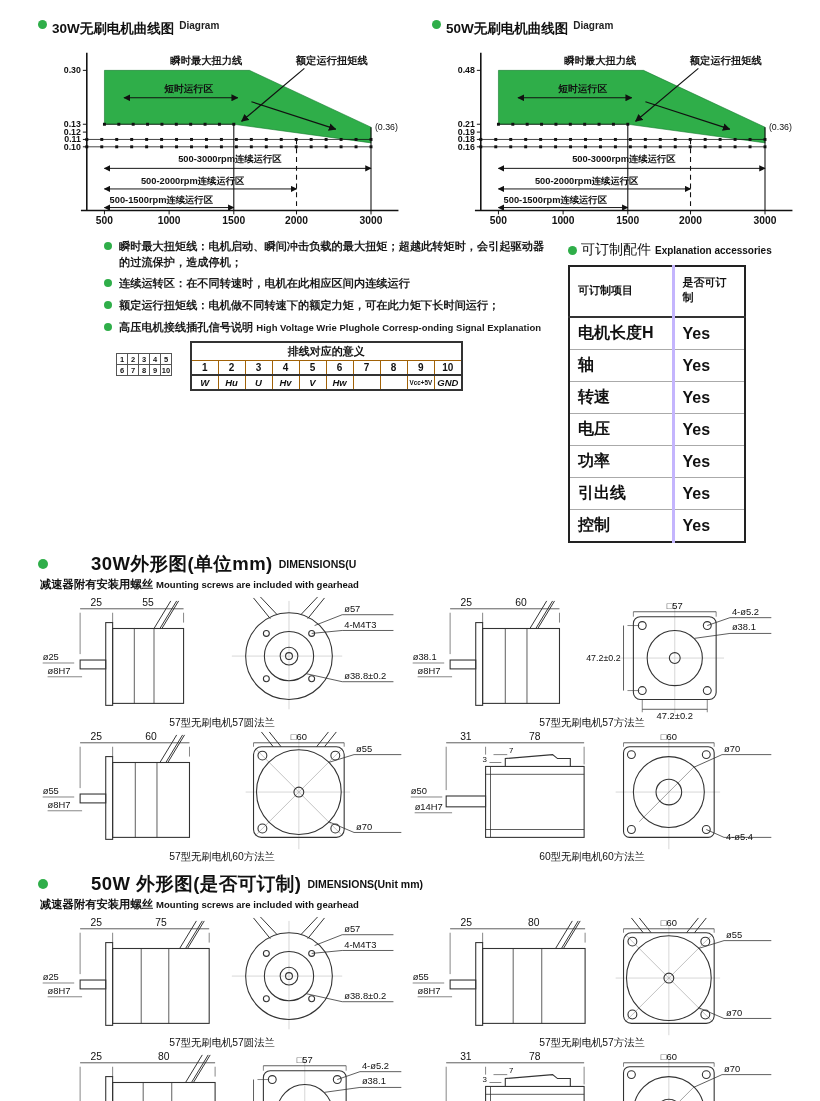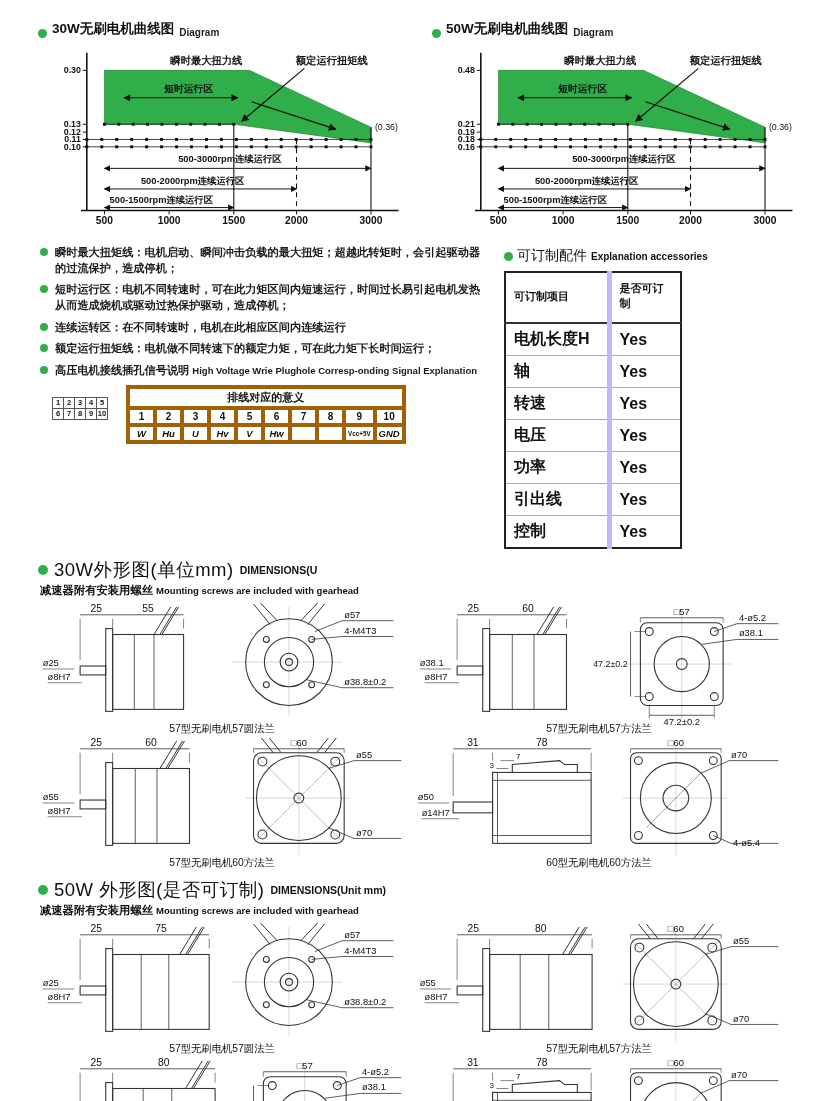--- a/index.html
+++ b/index.html
@@ -4,59 +4,59 @@
 <style>
   :root{ --green:#2fae49; }
   *{box-sizing:border-box;}
   html,body{margin:0;padding:0;}
   body{width:820px;height:1101px;background:#fff;color:#111;
        font-family:"Liberation Sans",sans-serif;overflow:hidden;}
   .page{padding:20px 36px 0 38px;display:flex;flex-direction:column;height:100%;}
 
   .charts-row{display:flex;gap:22px;}
   .chart-panel{width:372px;}
-  .chart-title{display:flex;align-items:flex-end;gap:5px;margin:0 0 1px 0;}
+  .chart-title{display:flex;align-items:flex-start;gap:5px;margin:0 0 1px 0;}
   .dot{width:9px;height:9px;border-radius:50%;background:var(--green);flex:0 0 auto;}
   .ct-cn{font-size:13.5px;font-weight:700;}
   .ct-en{font-size:10px;font-weight:700;color:#222;}
 
-  .mid-row{display:flex;margin-top:6px;}
+  .mid-row{display:flex;justify-content:flex-end;}
   .notes-col{width:452px;}
   .note-item{display:flex;margin:0 0 6px 0;}
   .ndot{width:8px;height:8px;border-radius:50%;background:var(--green);flex:0 0 auto;margin:3px 7px 0 2px;}
   .note-text{font-size:11.2px;line-height:1.4;font-weight:600;color:#1a1a1a;}
   .note-en{font-size:9.5px;font-weight:700;}
   .wiring-row{display:flex;align-items:flex-start;margin-top:4px;}
   table.pin-grid{border-collapse:collapse;border:1.5px solid #555;margin:12px 6px 0 14px;}
   table.pin-grid td{border:1px solid #555;font-size:7.5px;width:11px;height:11px;
       text-align:center;padding:0;font-weight:700;}
   table.wt{border-collapse:collapse;border:2px solid #333;margin-left:12px;}
-  table.wt td{border:4px solid #a16207;text-align:center;padding:1px 2px;min-width:27px;font-weight:700;}
+  table.wt td{border:1px solid #a16207;text-align:center;padding:1px 2px;min-width:27px;font-weight:700;}
   td.wt-title{font-size:11px;padding:2px;}
   td.wt-num{font-size:10px;}
   td.wt-col{font-size:8px;padding:5px 1px;line-height:1.15;max-width:29px;}
   tr.wt-sig td{font-size:9.5px;border-top:2px solid #333;font-style:italic;}
   tr.wt-sig td.tiny{font-size:6.3px;font-style:normal;}
 
   .acc{margin-left:14px;width:216px;}
   .acc-h{display:flex;align-items:center;gap:4px;margin:2px 0 6px 0;}
   .acc-cn{font-size:14px;font-weight:400;}
   .acc-en{font-size:10px;font-weight:700;}
   table.acc-table{border-collapse:collapse;border:2px solid #222;width:178px;}
   table.acc-table th{font-size:11px;text-align:left;padding:8px 8px 11px 8px;
       border-bottom:2px solid #333;font-weight:700;}
   table.acc-table td{font-size:16px;padding:5px 8px;border-bottom:1px solid #aaa;font-weight:600;}
-  table.acc-table th+th,table.acc-table td+td{border-left:5px solid #c4b5fd;width:72px;}
+  table.acc-table th+th,table.acc-table td+td{border-left:3px solid #c4b5fd;width:72px;}
 
   .sec-h{display:flex;align-items:center;gap:6px;margin:8px 0 0 0;}
   .sec-dot{width:10px;height:10px;border-radius:50%;background:var(--green);}
-  .sec-cn{font-size:18.5px;font-weight:400;letter-spacing:0.5px;}
+  .sec-cn{font-size:18.5px;font-weight:700;letter-spacing:0.5px;margin-left:37px;}
   .sec-en{font-size:10.5px;font-weight:700;}
   .sec-note{font-size:11.3px;font-weight:600;margin:1px 0 3px 2px;}
-  .draw-row{display:flex;gap:9px;}
+  .draw-row{display:flex;gap:2px;}
   figure.draw{margin:0;width:368px;height:134px;}
   svg text{font-family:"Liberation Sans",sans-serif;}
 </style>
 </head>
 <body>
 
 <div class="page">
 
   <div class="charts-row">
     <section class="chart-panel">
@@ -279,24 +279,20 @@
 
   <div class="mid-row">
     <div class="notes-col">
       <div id="notes-list">
           <div class="note-item">
             <span class="ndot"></span>
             <span class="note-text">瞬时最大扭矩线：电机启动、瞬间冲击负载的最大扭矩；超越此转矩时，会引起驱动器的过流保护，造成停机；</span>
           </div>
           <div class="note-item">
             <span class="ndot"></span>
-            <span class="note-text">短时运行区：电机不同转速时，可在此力矩区间内短速运行，时间过长易引起电机发热从而造成烧机或驱动过热保护驱动，造成停机；</span>
-          </div>
-          <div class="note-item">
-            <span class="ndot"></span>
             <span class="note-text">连续运转区：在不同转速时，电机在此相应区间内连续运行</span>
           </div>
           <div class="note-item">
             <span class="ndot"></span>
             <span class="note-text">额定运行扭矩线：电机做不同转速下的额定力矩，可在此力矩下长时间运行；</span>
           </div>
           <div class="note-item">
             <span class="ndot"></span>
             <span class="note-text"><b>高压电机接线插孔信号说明</b> <span class="note-en">High Voltage Wrie Plughole Corresp-onding Signal Explanation</span></span>
           </div>

